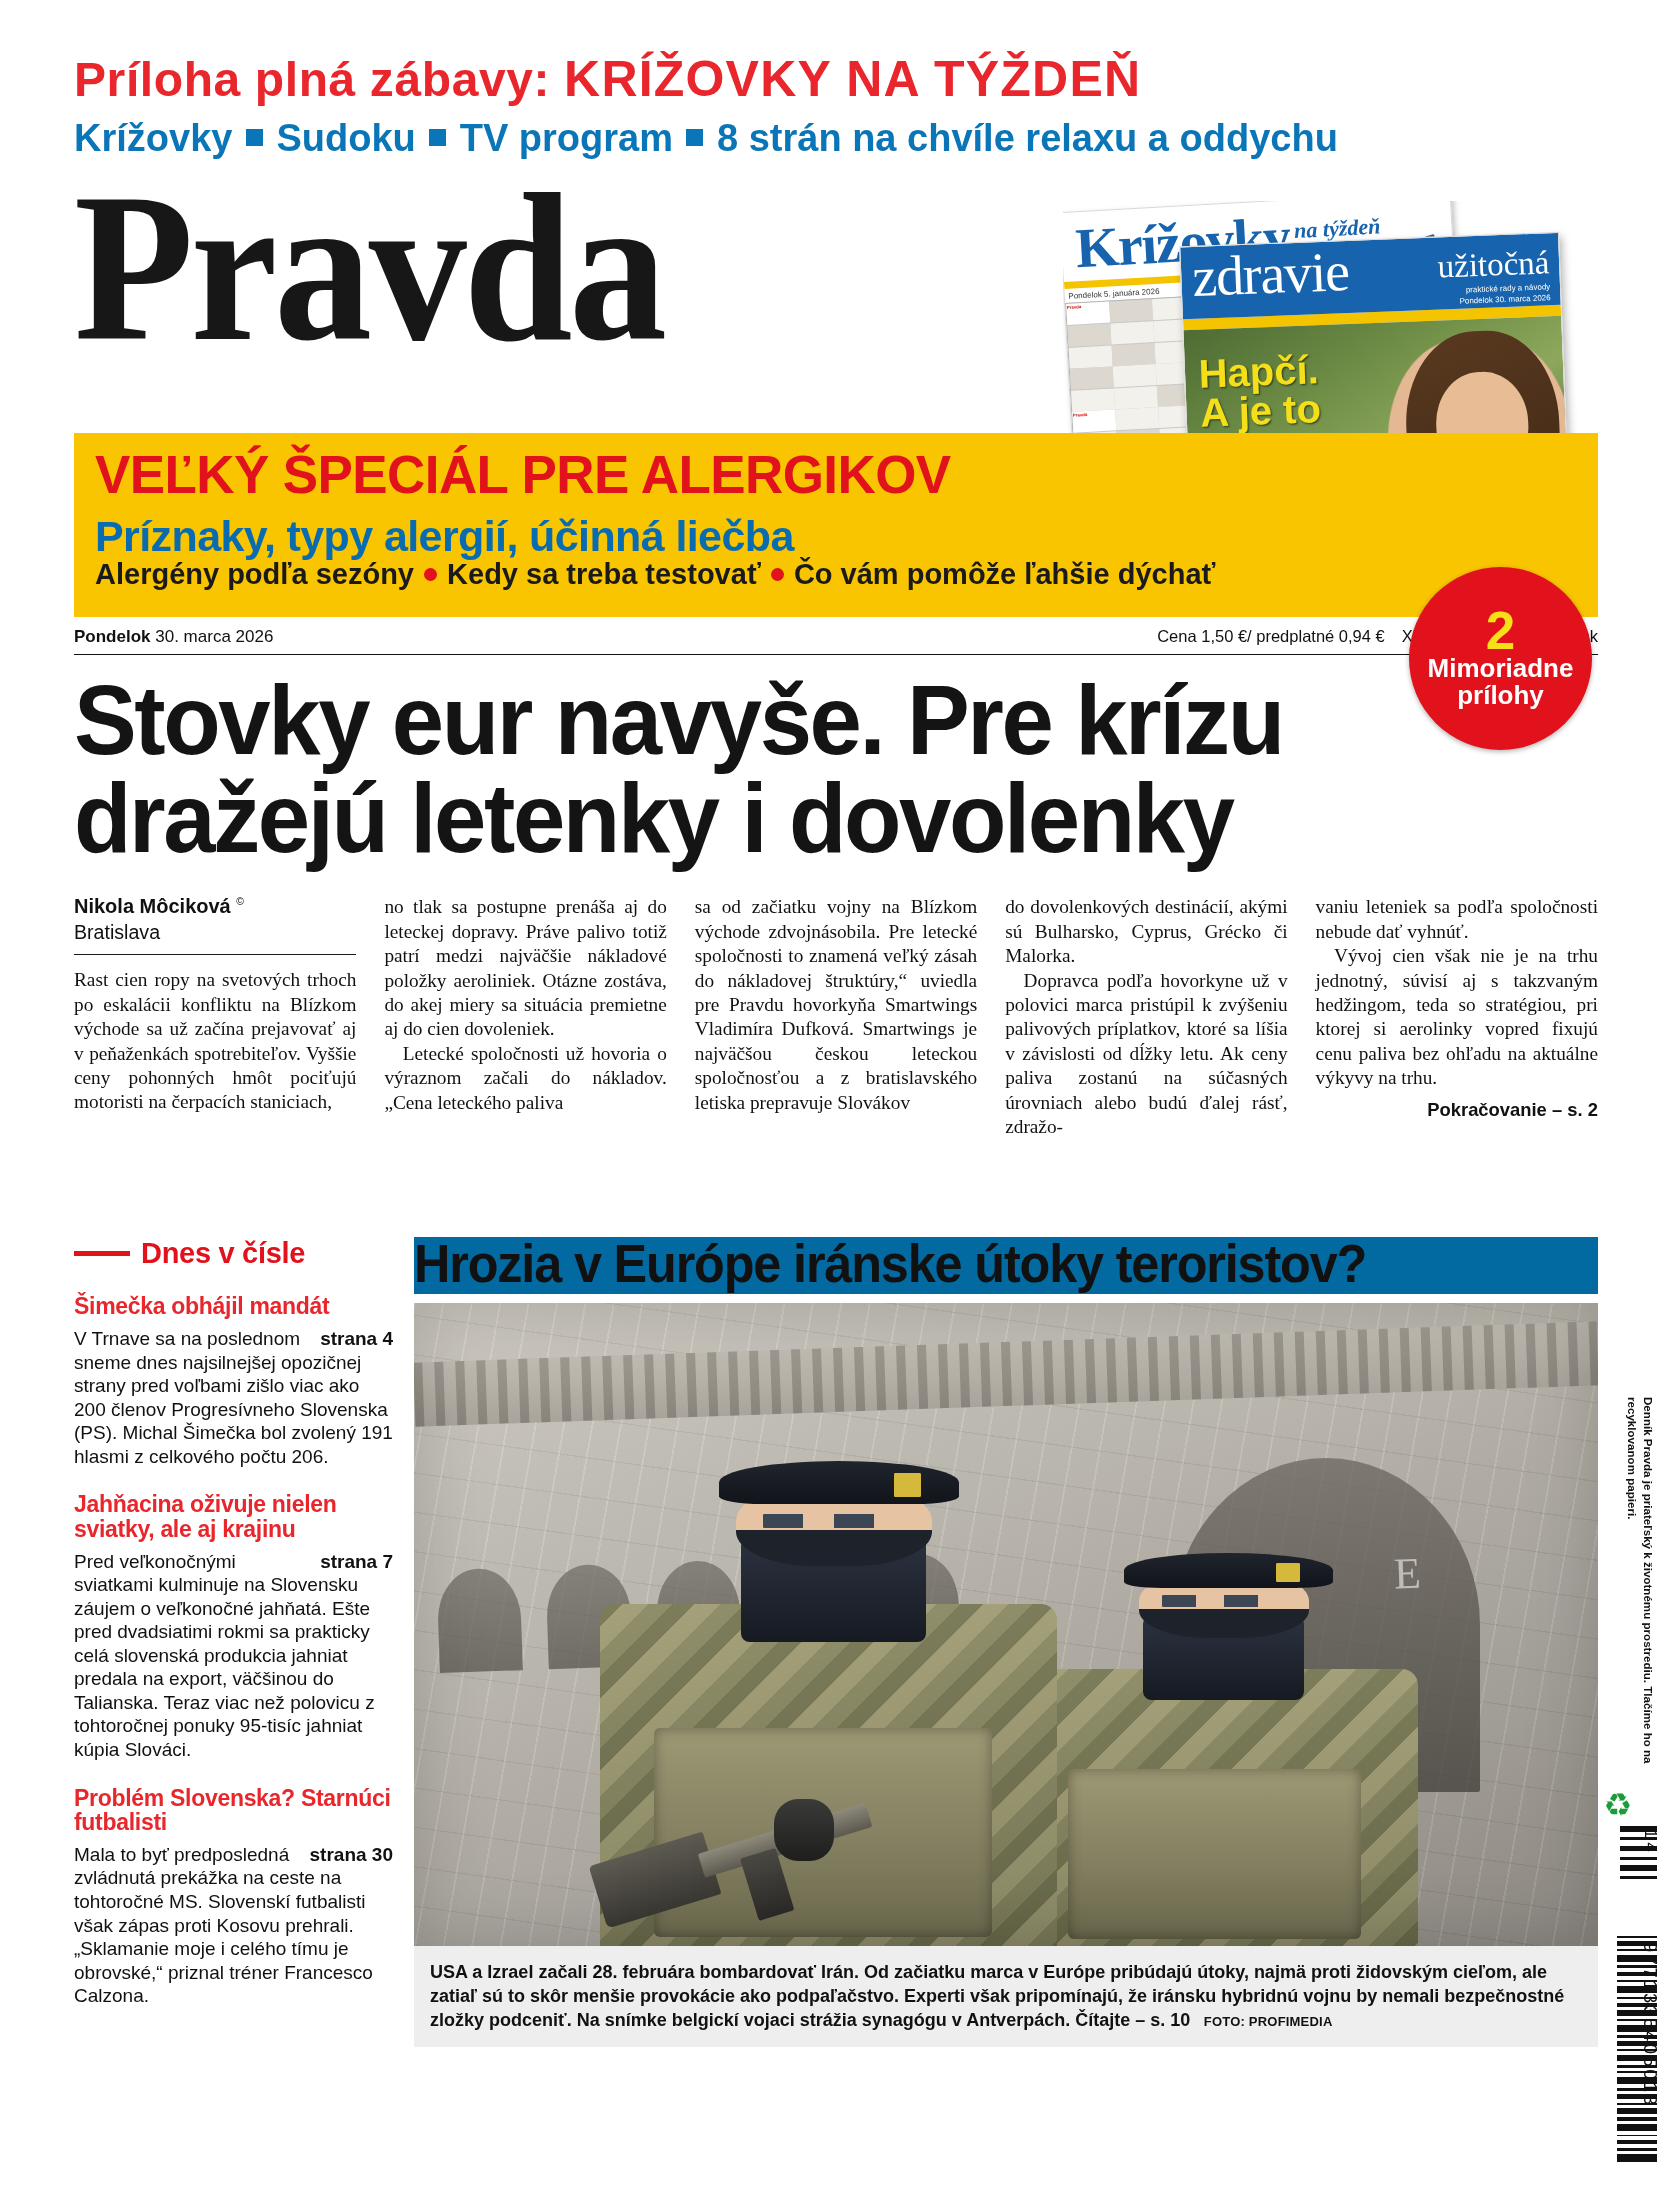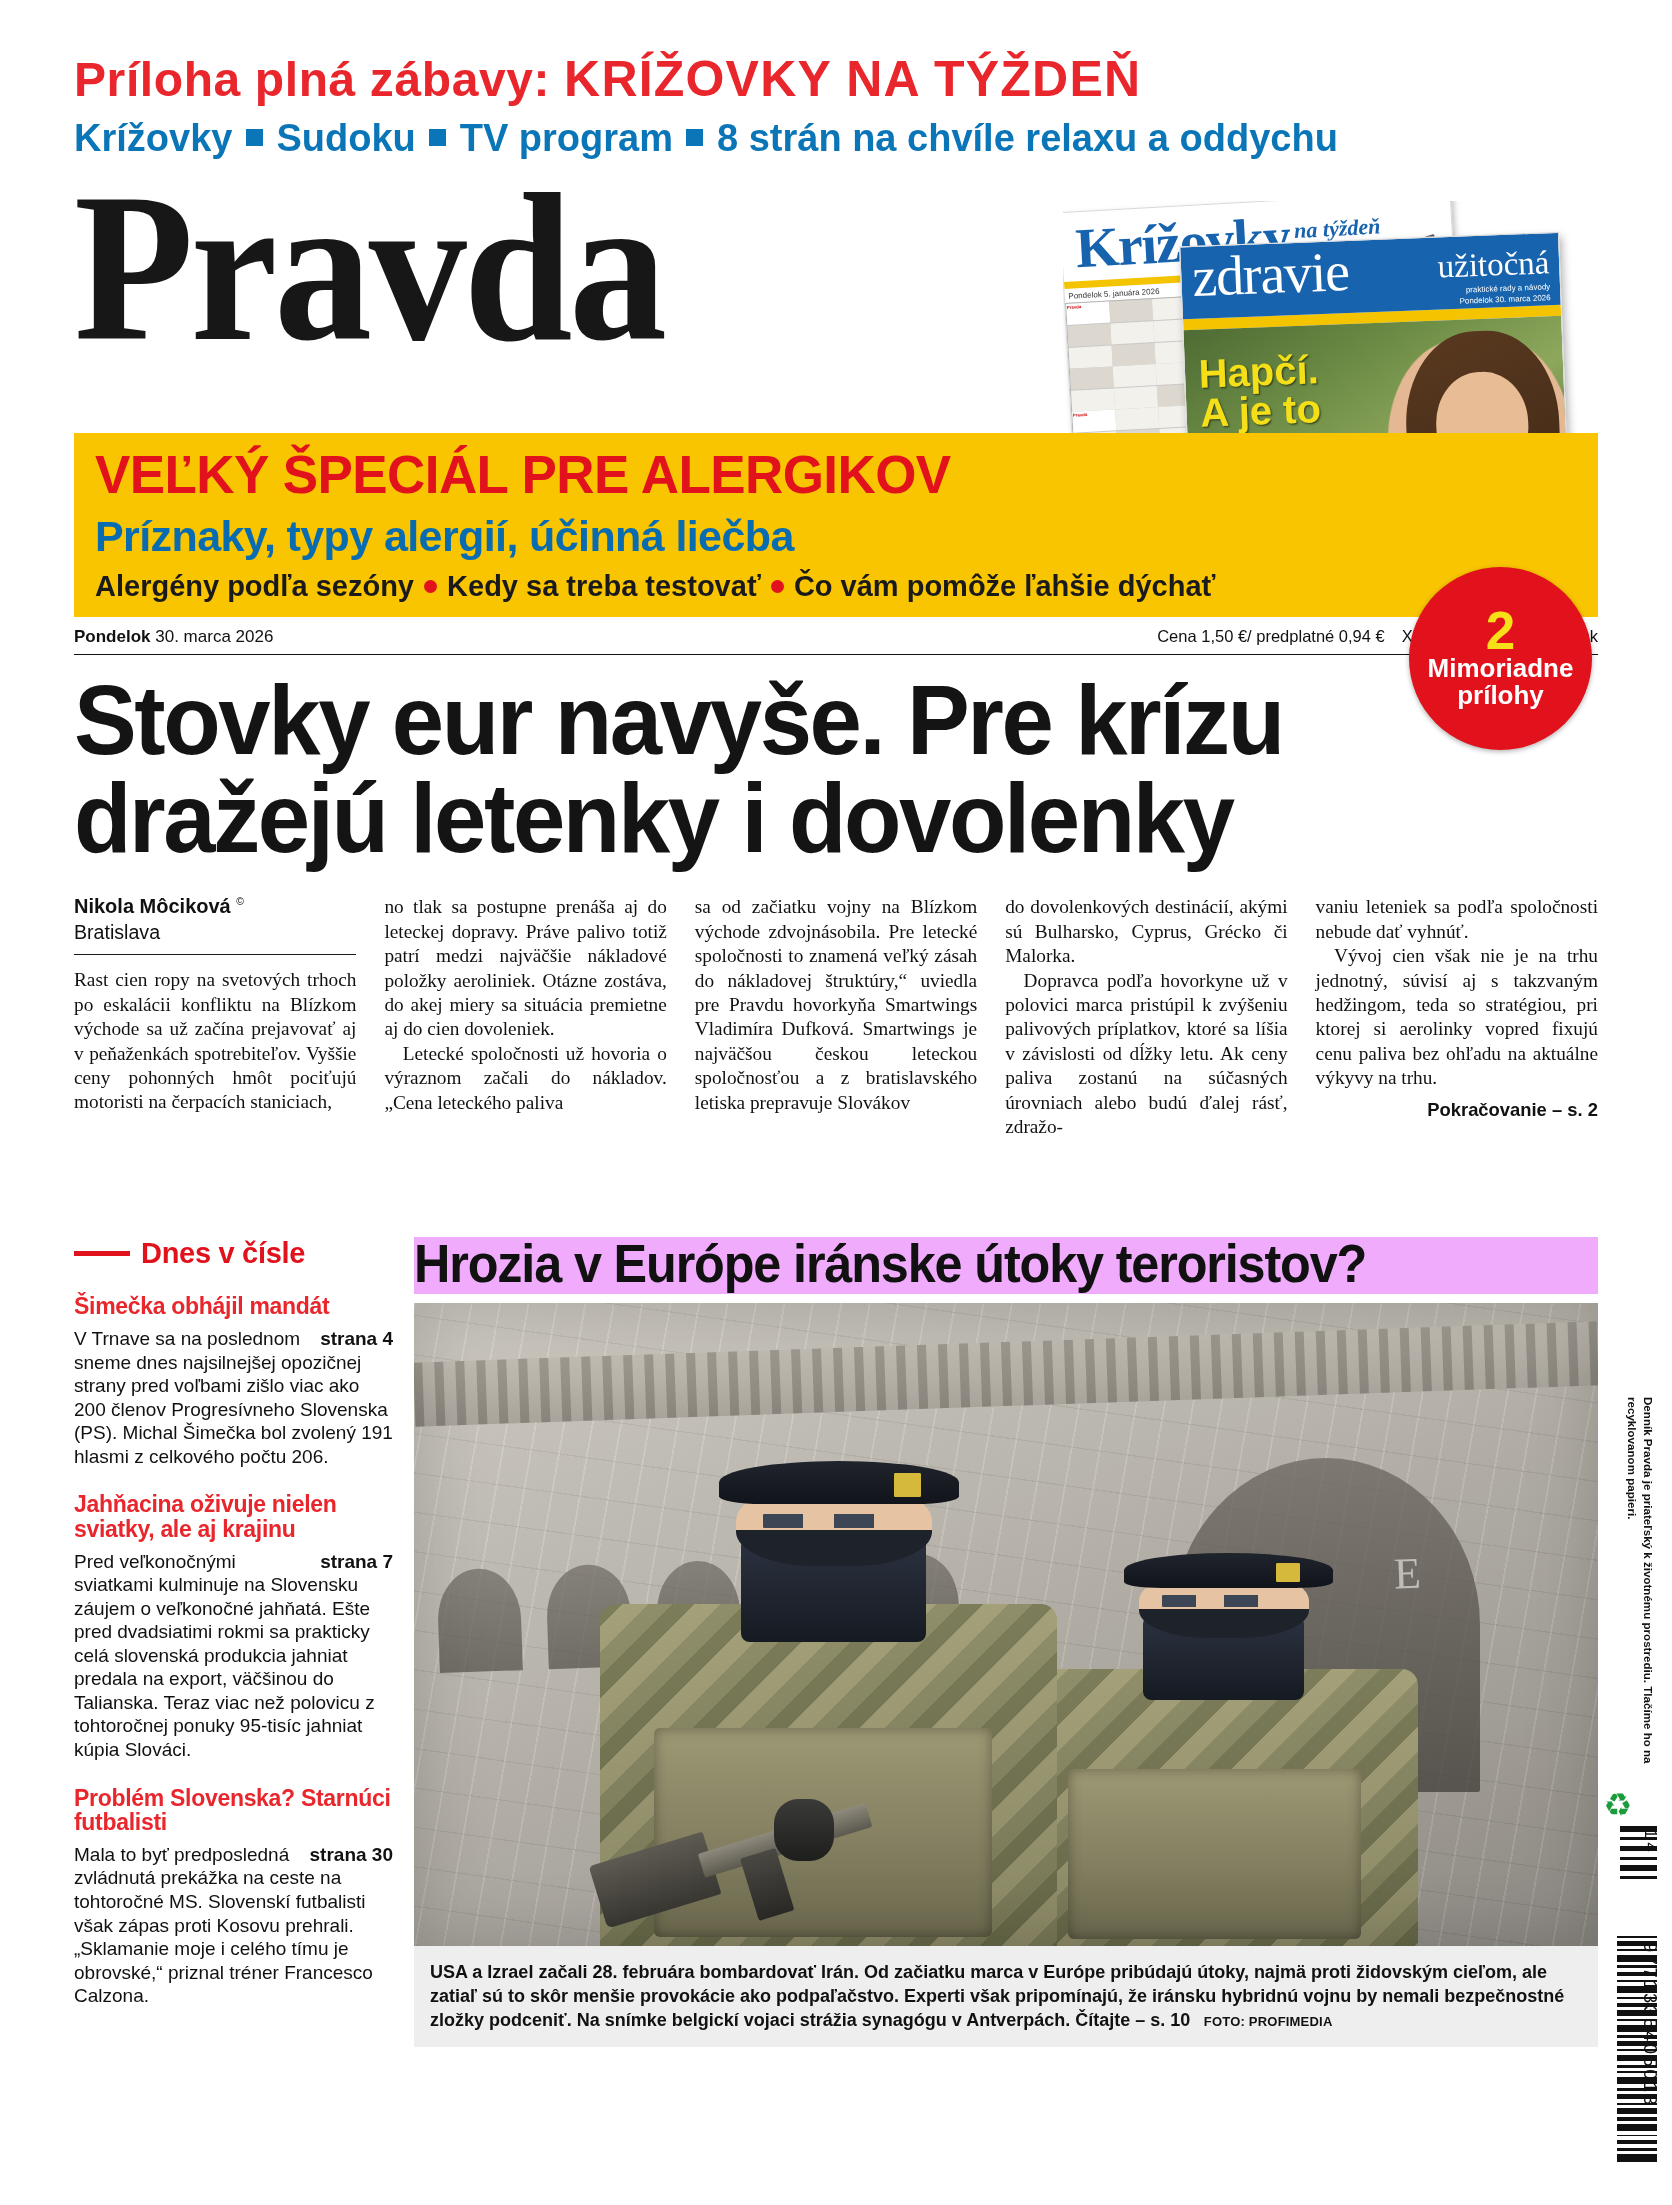--- a/index.html
+++ b/index.html
@@ -181,21 +181,21 @@
     position:relative;
     margin:2.5px 74px 0 74px;
     background:#f9c400;
     padding:16px 21px 12.3px 21px;
     z-index:3;
     height:184px;
   }
   .y-l1 { font-weight:bold; font-size:53px; color:#e1121b; line-height:0.98; letter-spacing:-0.6px; white-space:nowrap;}
   .y-l2 { font-weight:bold; font-size:43px; color:#0a6cb0; line-height:1.0; margin-top:14px; letter-spacing:-0.6px; white-space:nowrap;}
   .y-l3 {
-    font-weight:bold; font-size:29px; color:#1a1a1a; margin-top:12px;
+    font-weight:bold; font-size:29px; color:#1a1a1a; margin-top:0;
     display:flex; align-items:center; gap:9.8px; white-space:nowrap;
   }
   .dot { width:13.5px; height:13.5px; border-radius:50%; background:#e1121b; display:inline-block; }
 
   
   .dateline {
     margin:9.8px 74px 0 74px;
     display:flex; justify-content:space-between; align-items:baseline;
     font-size:17px; color:#111;
     border-bottom:1.8px solid #111; padding-bottom:7.4px;
@@ -258,21 +258,21 @@
     color:#e8262c; letter-spacing:-0.3px;margin-top:24px;
   }
   .sb-p {
     margin-top:8.6px; font-size:19px; line-height:1.24; color:#111;
     text-align:left;
   }
   .sb-p .pg { font-weight:bold; float:right; margin-left:8.6px; }
 
   .photoblock { flex:1; position:relative; }
   .blackbar {
-    background:#f0abfc; padding:0 0 3.7px 0;
+    background:#0369a1; padding:0 0 3.7px 0;
   }
   .blackbar h2 {
     font-weight:bold; font-size:53px; line-height:1.0; color:#111;
     letter-spacing:-1.2px; transform:scaleX(0.95); transform-origin:left center;
     white-space:nowrap;
   }
   .photo {
     margin-top:9.8px;
     height:643px; width:100%;
     position:relative; overflow:hidden;

